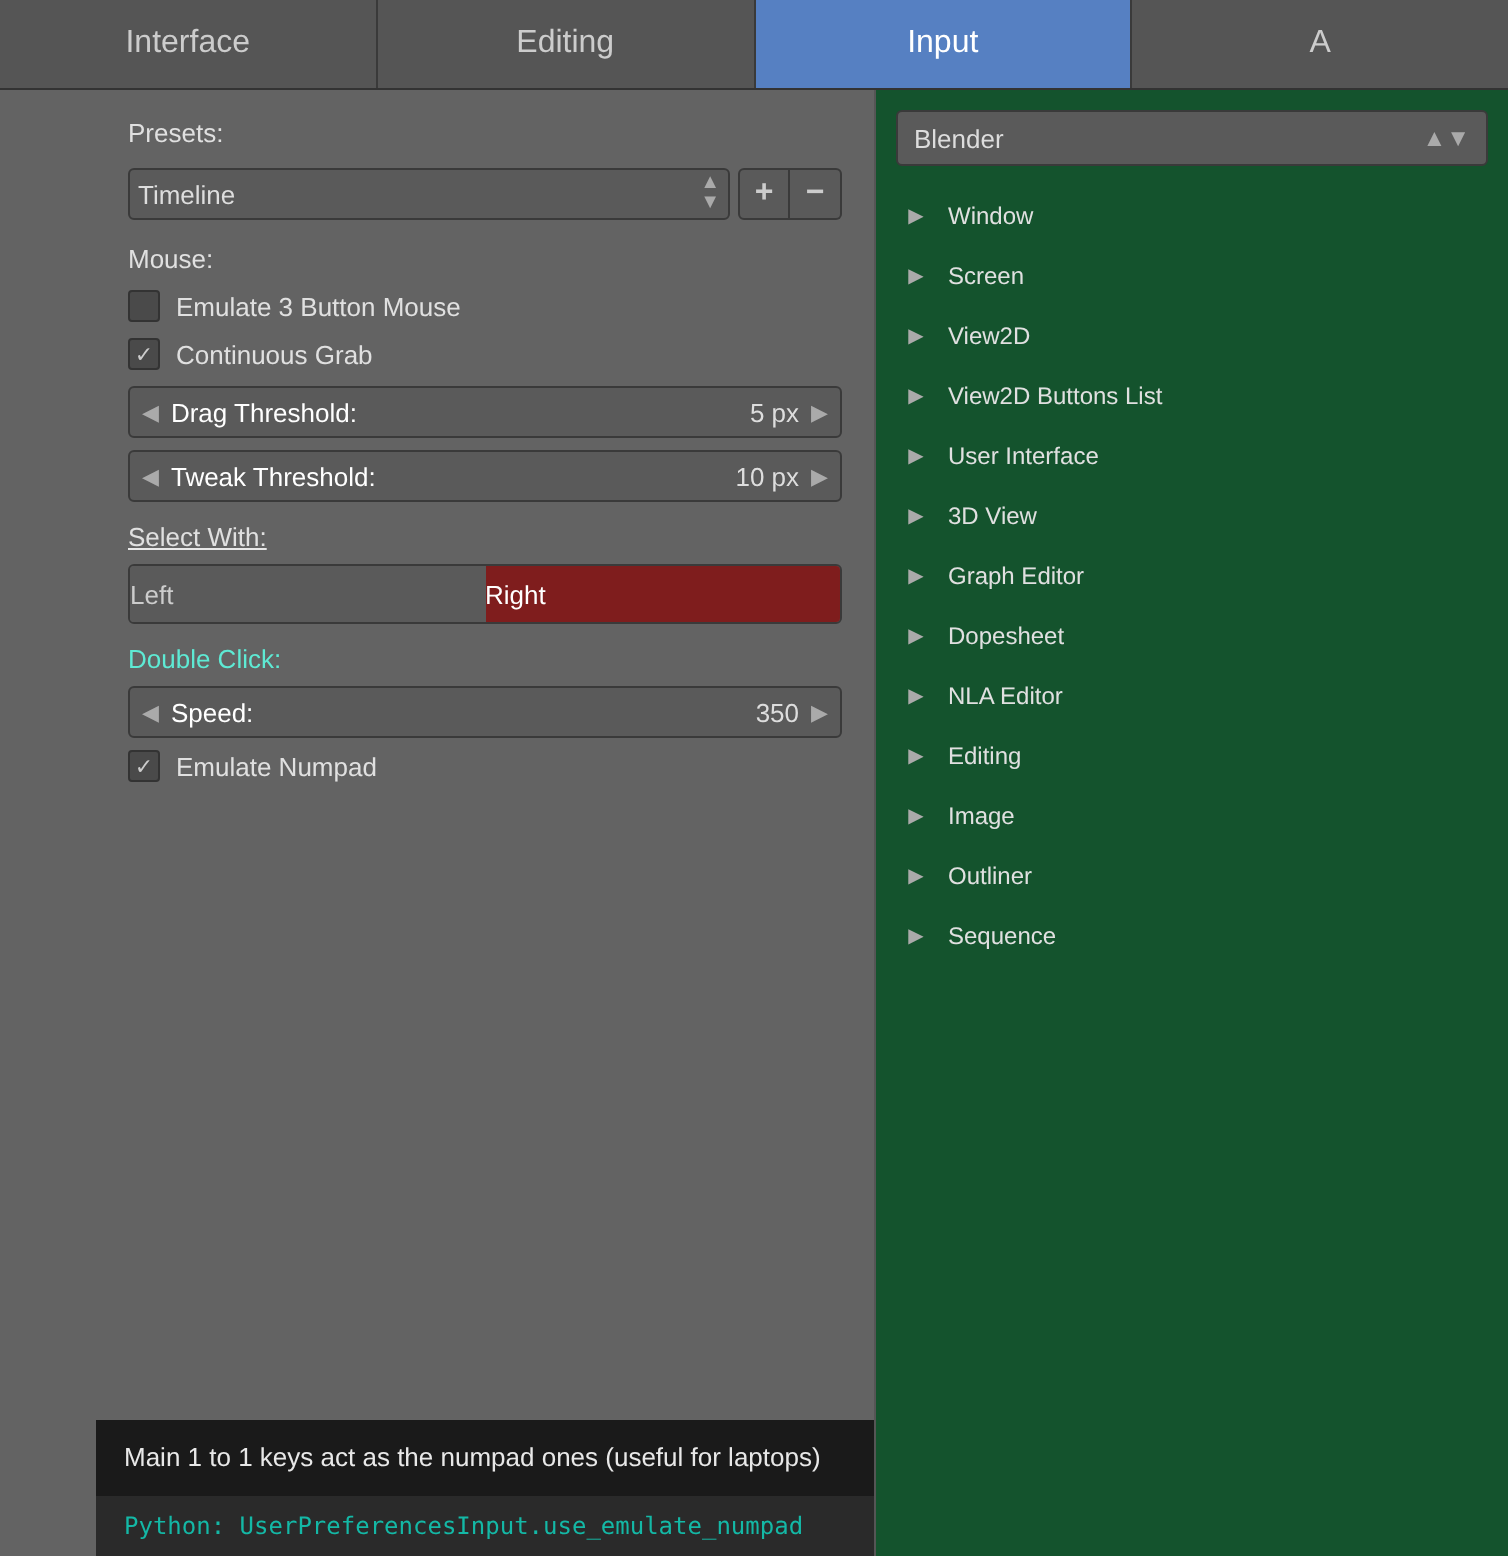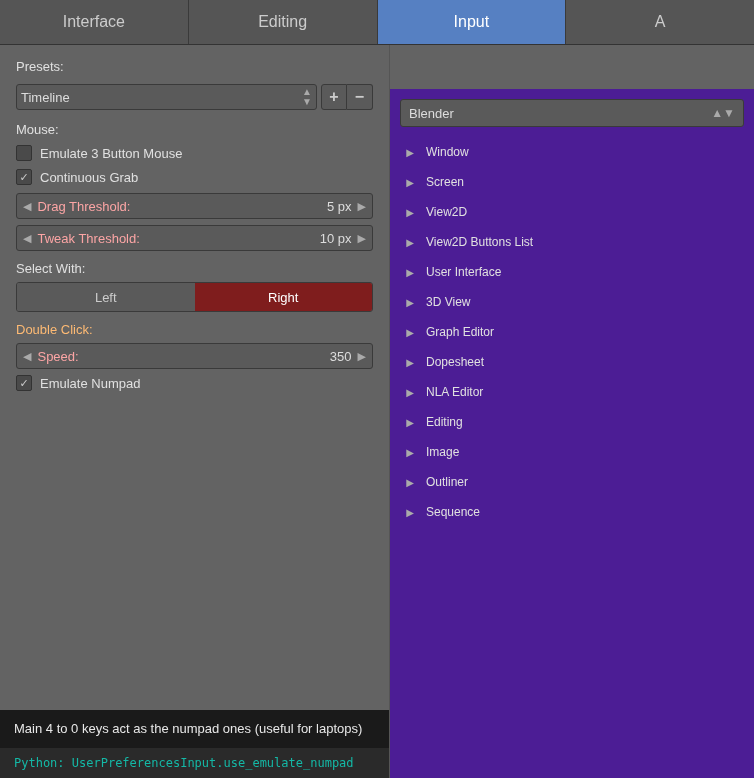--- a/index.html
+++ b/index.html
@@ -41,20 +41,21 @@
 
     .tab.active {
       background: #5680c2;
       color: #fff;
     }
 
     
     .content {
       display: flex;
       height: calc(778px - 45px);
+      padding-left: 48px;
     }
 
     
     .left-panel {
       width: 390px;
       padding: 14px 16px;
       background: #636363;
       border-right: 1px solid #555;
       position: relative;
     }
@@ -194,33 +195,34 @@
 
     .number-field-arrow-right {
       color: #aaa;
       font-size: 11px;
       margin-left: 6px;
       user-select: none;
     }
 
     .number-field-label {
       flex: 1;
-      color: #fca5a5;
+      color: #ffffff;
       font-size: 13px;
     }
 
     .number-field-value {
       color: #ddd;
       font-size: 13px;
     }
 
     .select-with-row {
       display: flex;
       align-items: flex-start;
       margin: 10px 0 6px 0;
+      text-decoration: underline;
     }
 
     .select-label {
       font-size: 13px;
       color: #e0e0e0;
     }
 
     .toggle-group {
       display: flex;
       width: 100%;
@@ -228,36 +230,35 @@
       border-radius: 3px;
       overflow: hidden;
       margin-bottom: 10px;
       border: 1px solid #3a3a3a;
     }
 
     .toggle-btn {
       flex: 1;
       display: flex;
       align-items: center;
-      justify-content: center;
       background: #5a5a5a;
       color: #ccc;
       font-size: 13px;
       cursor: pointer;
       user-select: none;
     }
 
     .toggle-btn.active {
       background: #7f1d1d;
       color: #fff;
     }
 
     .double-click-label {
       font-size: 13px;
-      color: #fdba74;
+      color: #5eead4;
       margin: 10px 0 6px 0;
     }
 
     
     .tooltip-container {
       position: absolute;
       bottom: 0;
       left: 0;
       right: 0;
       z-index: 10;
@@ -276,23 +277,22 @@
       color: #14b8a6;
       padding: 8px 14px;
       font-size: 12px;
       font-family: monospace;
     }
 
     
     .right-panel {
       flex: 1;
       padding: 10px 0;
-      background: #4c1d95;
+      background: #14532d;
       overflow: hidden;
-      margin-top: 44px;
     }
 
     .preset-dropdown-right {
       display: flex;
       align-items: center;
       background: #5a5a5a;
       border: 1px solid #3a3a3a;
       border-radius: 3px;
       height: 28px;
       margin: 0 10px 10px 10px;
@@ -421,21 +421,21 @@
       <span class="number-field-value">350</span>
       <span class="number-field-arrow-right">▶</span>
     </div>
 
     <div class="checkbox-row">
       <div class="checkbox checked"></div>
       <span class="checkbox-label">Emulate Numpad</span>
     </div>
 
     <div class="tooltip-container">
-      <div class="tooltip-main">Main 4 to 0 keys act as the numpad ones (useful for laptops)</div>
+      <div class="tooltip-main">Main 1 to 1 keys act as the numpad ones (useful for laptops)</div>
       <div class="tooltip-python">Python: UserPreferencesInput.use_emulate_numpad</div>
     </div>
   </div>
 
   <div class="right-panel">
 
     <div class="preset-dropdown-right">
       <span class="preset-dropdown-right-text">Blender</span>
       <span class="preset-dropdown-right-arrow">▲▼</span>
     </div>

